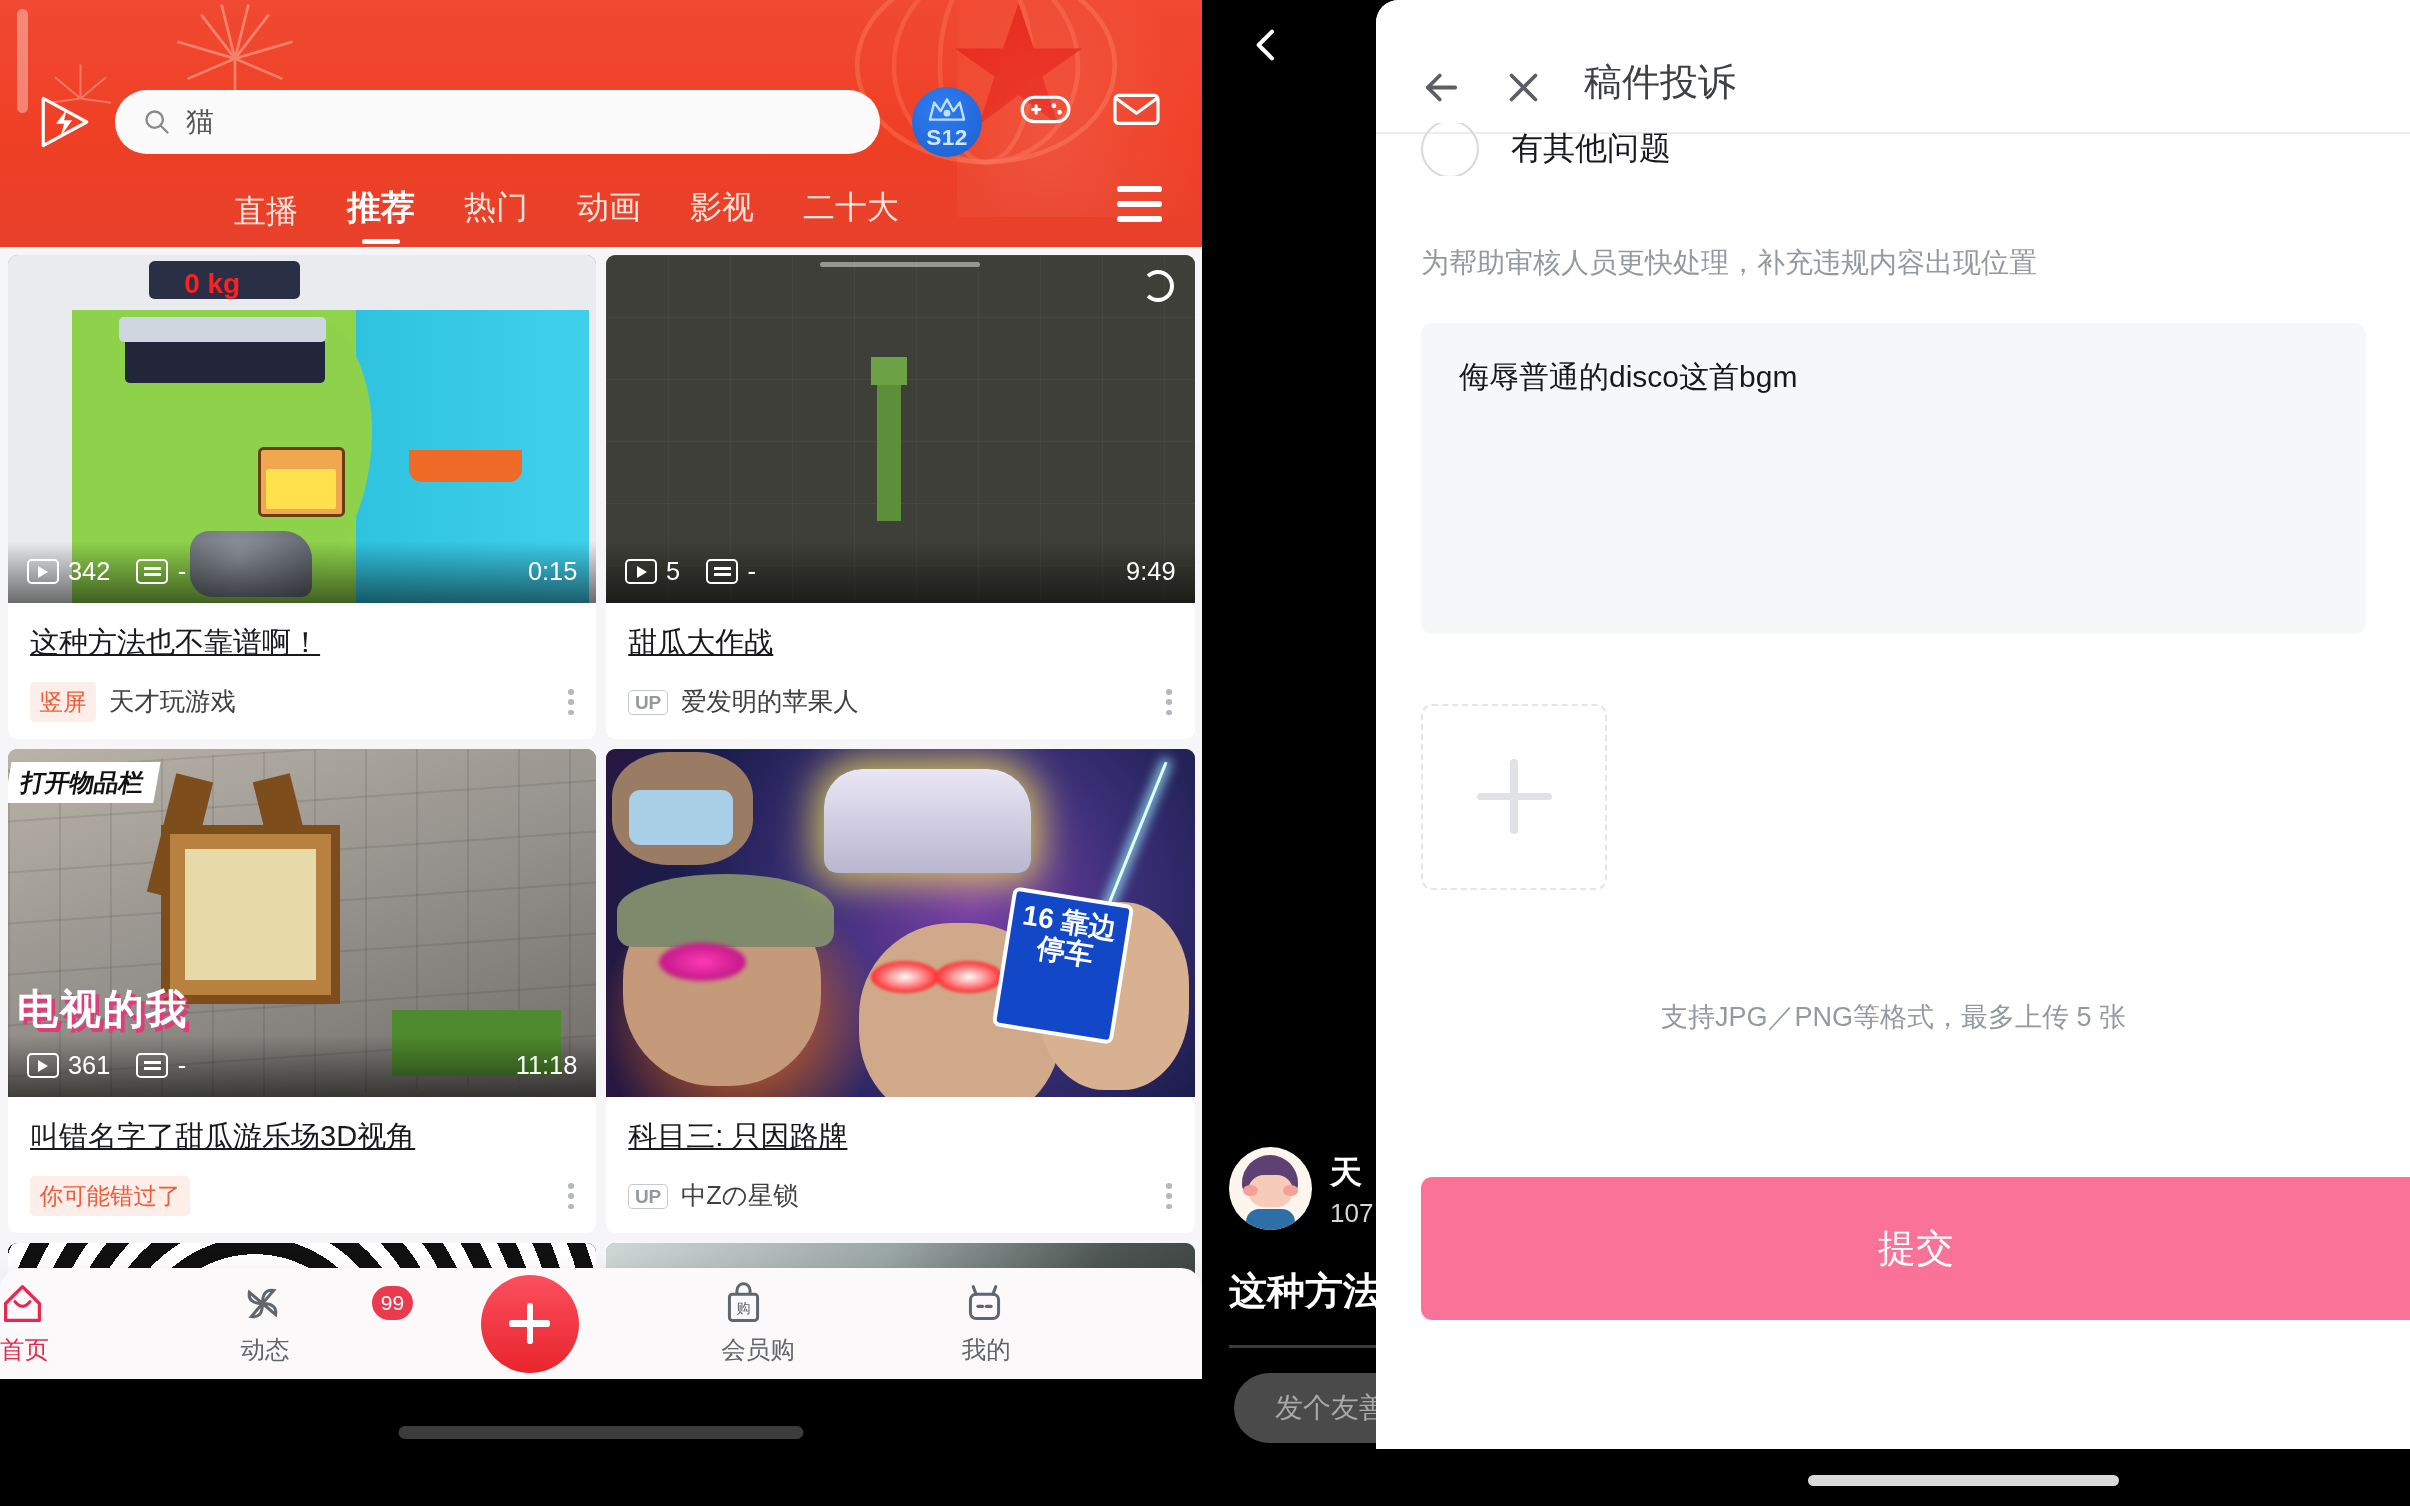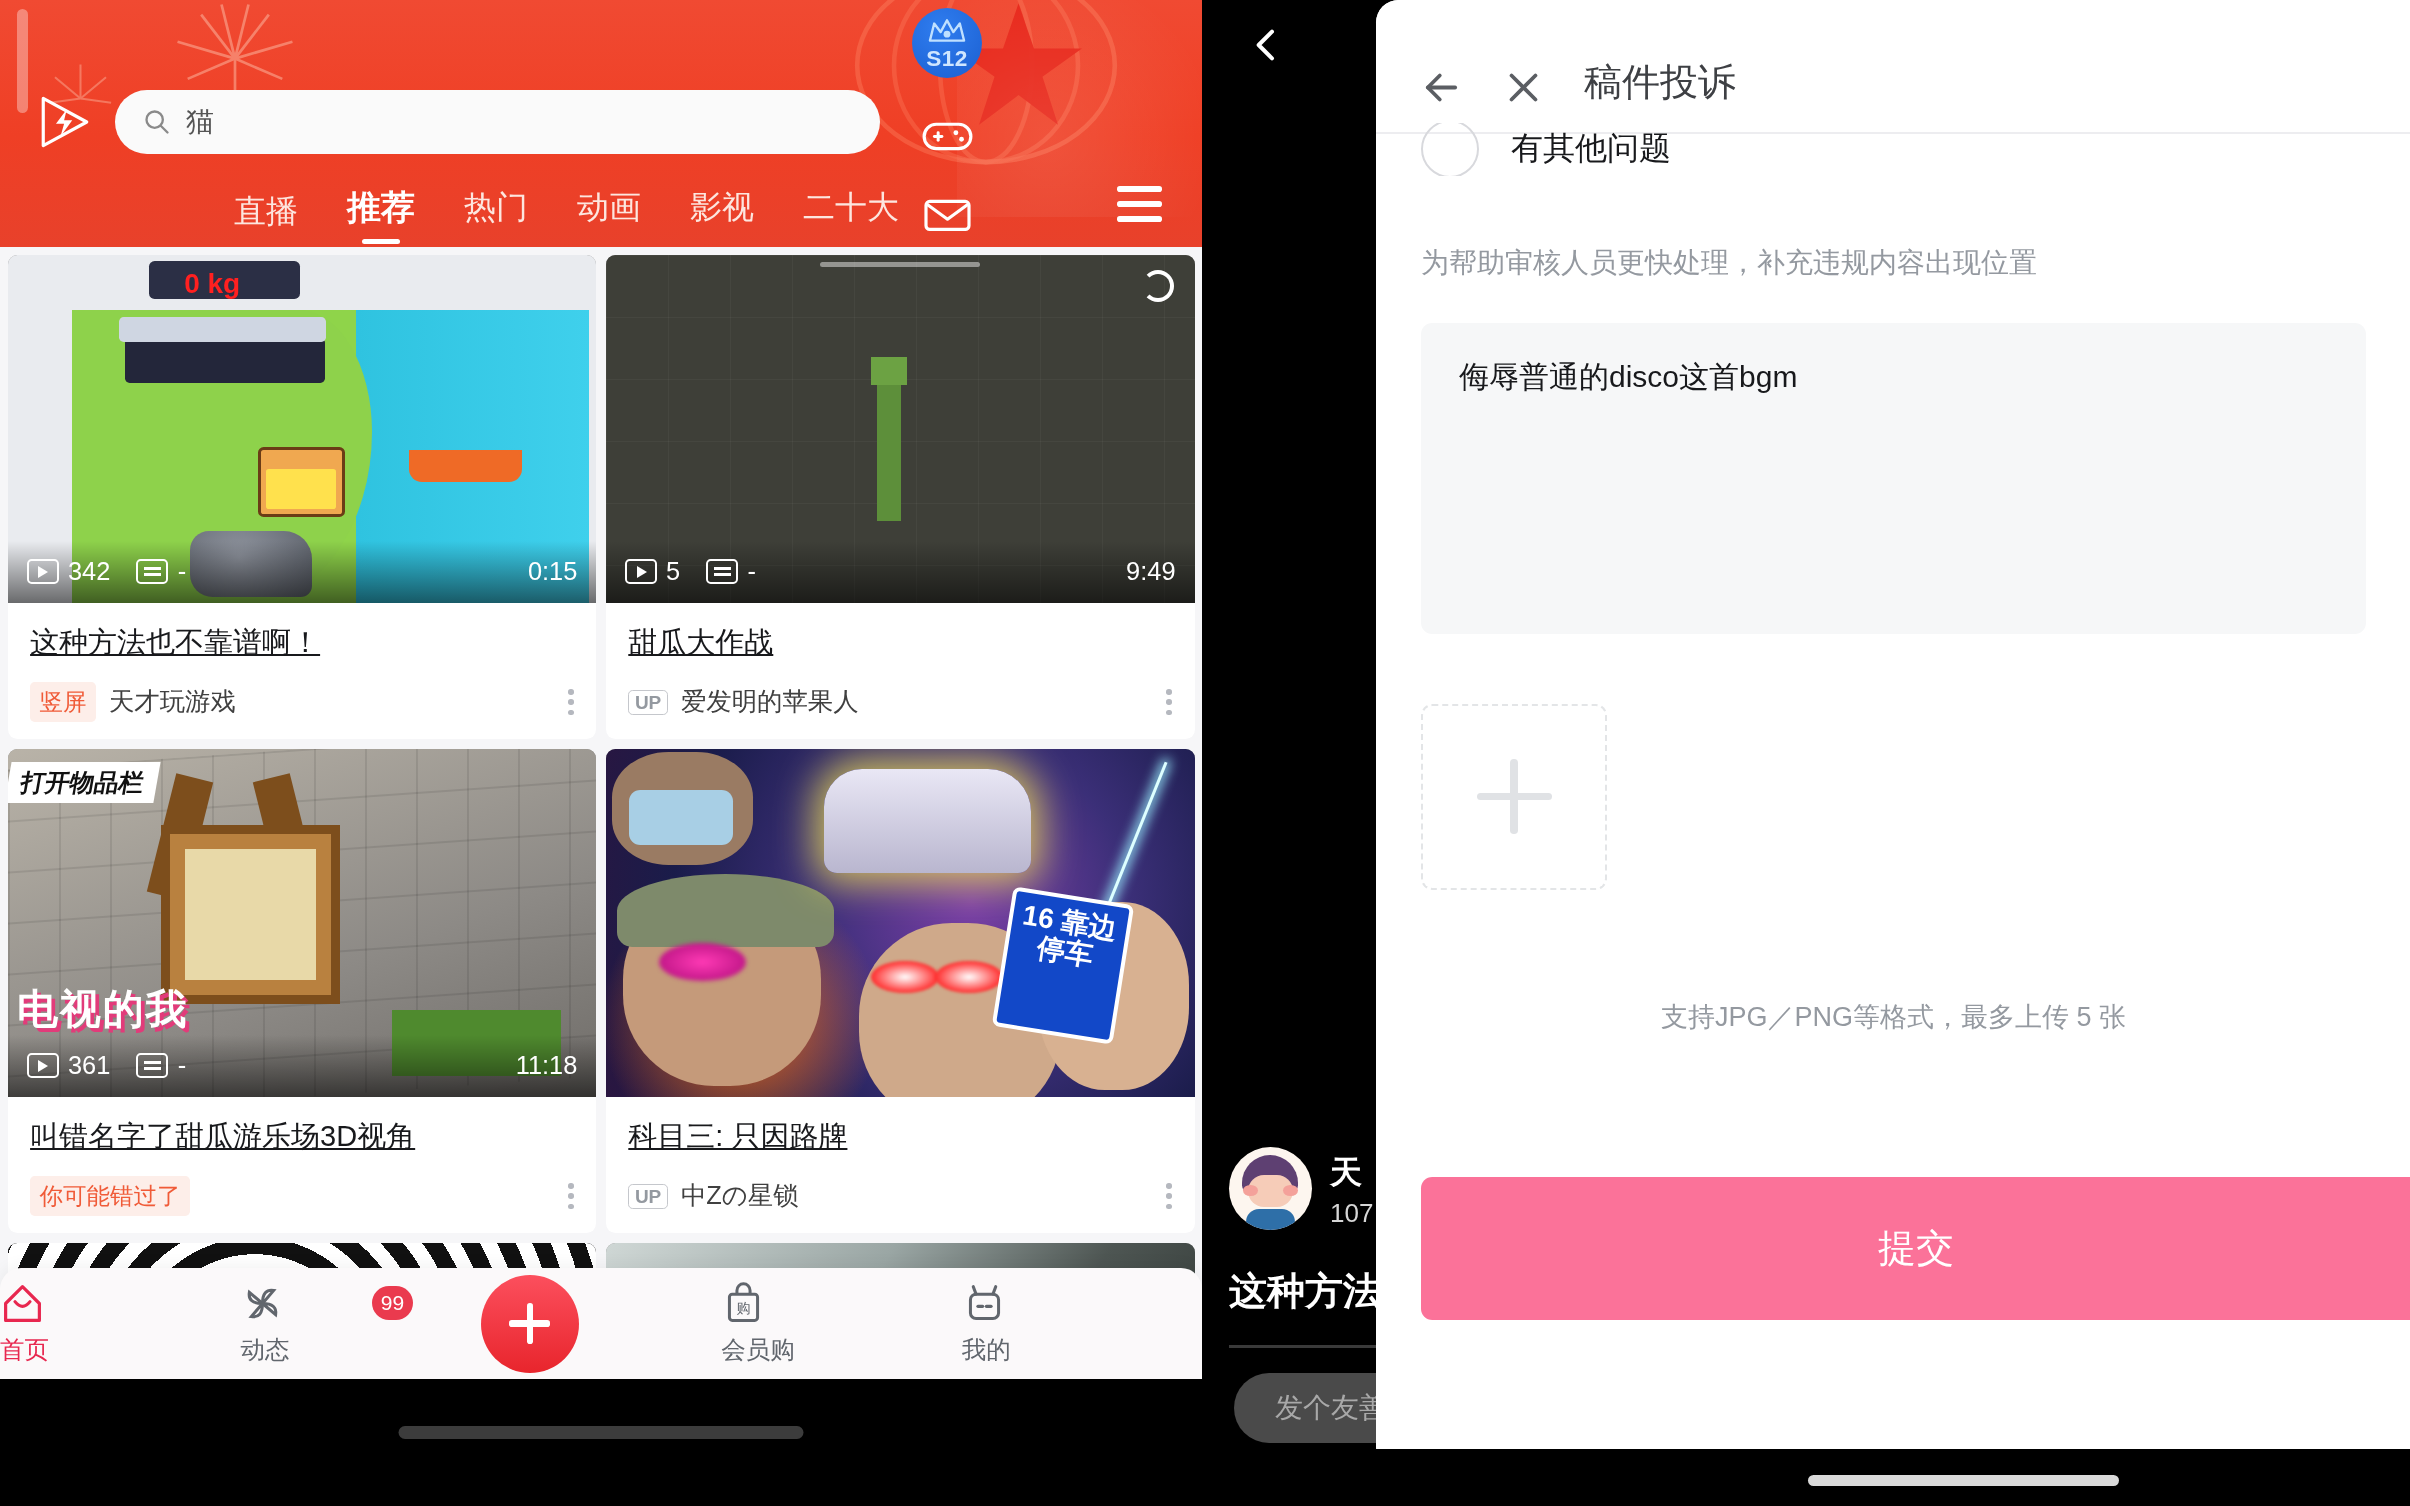--- a/index.html
+++ b/index.html
@@ -26,21 +26,21 @@
 
   .statusbar-l { position:absolute; left:17px; top:9.4px; width:11.3px; height:104px;
     background:rgba(255,255,255,.35); border-radius:7.5px; }
 
   .search-row { position:absolute; left:0; top:81px; width:100%; height:81px; display:flex; align-items:center; }
   .logo-tv { margin-left:36px; width:58px; height:58px; flex:0 0 auto; }
   .searchbox { margin-left:21px; width:765px; height:64px; background:#fafafa;
     border-radius:32px; display:flex; align-items:center; padding:0 28px; flex:0 0 auto; }
   .search-ico { width:28px; height:28px; flex:0 0 auto; }
   .search-val { margin-left:15px; font-size:28px; color:#555; }
-  .hdr-icons { display:flex; align-items:center; gap:36px; margin-left:32px;flex-direction:column; }
+  .hdr-icons { display:flex; align-items:flex-start; gap:36px; margin-left:32px; }
   .s12 { width:70px; height:70px; border-radius:50%;
     background:radial-gradient(circle at 40% 30%,#2f7df0,#1b5fd0); position:relative;
     display:flex; flex-direction:column; align-items:center; justify-content:flex-end; padding-bottom:5.6px; }
   .s12 .s12-crown { position:absolute; top:7.5px; left:50%; transform:translateX(-50%); width:43px; height:32px; }
   .s12 .s12-txt { font-size:22.6px; font-weight:bold; color:#cfe6ff;
     font-family:"Liberation Sans",sans-serif; letter-spacing:0.5px; }
   .ico-white { width:55px; height:43px; }
 
   .tabs { position:absolute; left:0; top:175px; width:100%; height:72px; display:flex; align-items:center; }
   .tab { font-size:32px; color:#fde6df; margin-left:49px; position:relative; padding-bottom:5.6px; }

